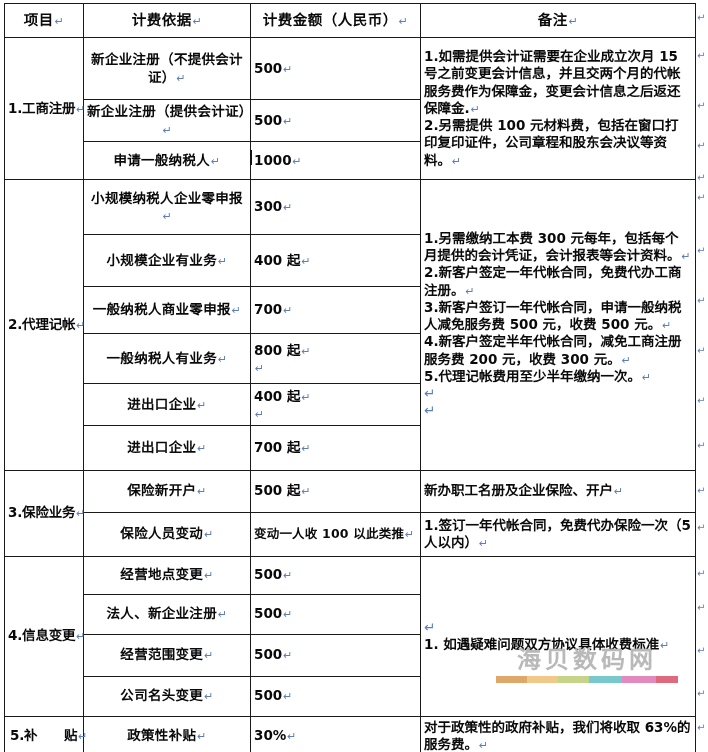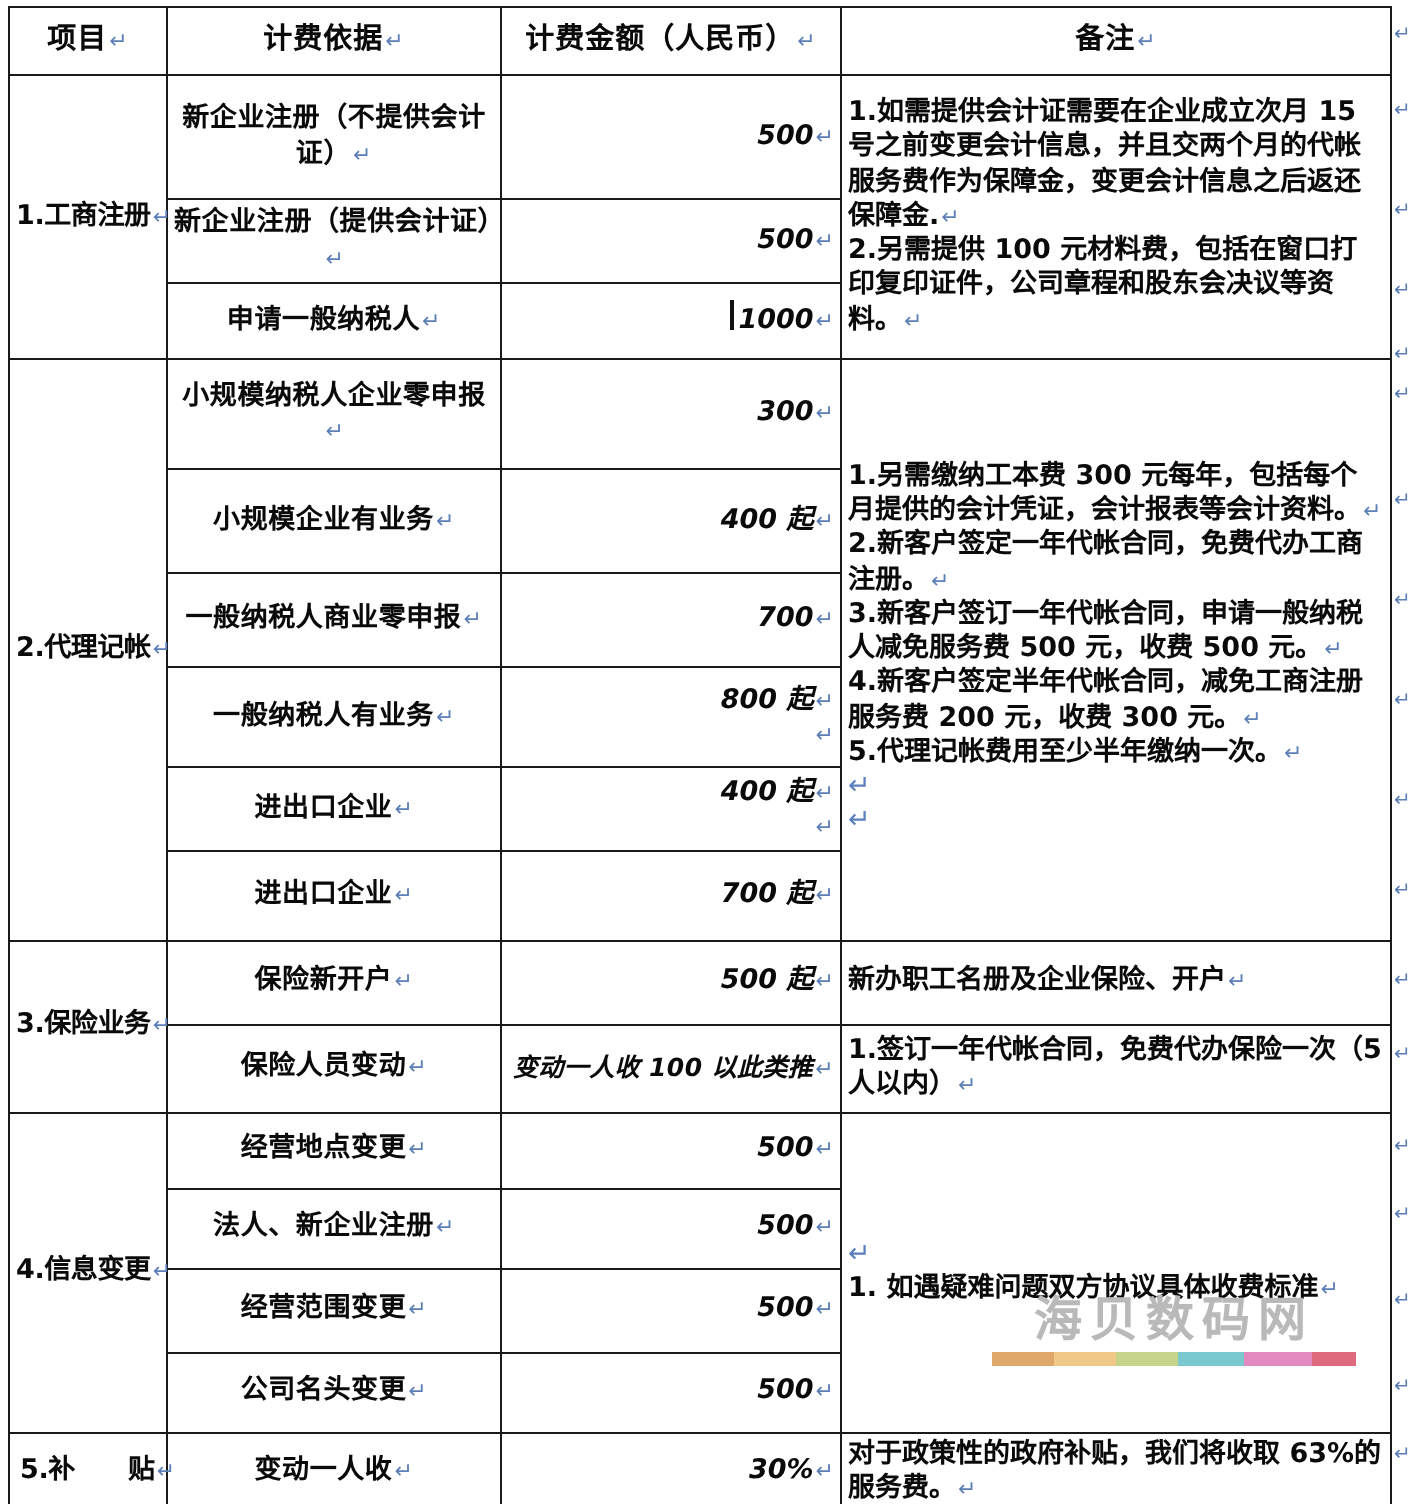--- a/index.html
+++ b/index.html
@@ -70,23 +70,22 @@
 
   
   td.basis-cell {
     text-align: center;
     font-size: 14px;
     letter-spacing: 0.3px;
   }
 
   
   td.amt-cell {
-    text-align: right;
+    text-align: left;
     font-size: 13px;
-    font-style: italic;
   }
   td.amt-cell.tight {
     font-size: 12.5px;
     letter-spacing: 0.2px;
     margin-left: 32px;
   }
   .caret-num { position: relative; }
   .caret-num::before {
     content: "";
     position: absolute;
@@ -272,21 +271,21 @@
         <td class="basis-cell" style="height:42px"><span>经营范围变更</span><span class="pil">↵</span></td>
         <td class="amt-cell"><span>500</span><span class="pil">↵</span></td>
       </tr>
       <tr>
         <td class="basis-cell" style="height:40px"><span>公司名头变更</span><span class="pil">↵</span></td>
         <td class="amt-cell"><span>500</span><span class="pil">↵</span></td>
       </tr>
 
       <tr>
         <td class="item-cell" style="text-align:left;padding-left:5px"><span>5.补　　贴</span><span class="pil">↵</span></td>
-        <td class="basis-cell" style="height:40px"><span>变动一人收</span><span class="pil">↵</span></td>
+        <td class="basis-cell" style="height:40px"><span>政策性补贴</span><span class="pil">↵</span></td>
         <td class="amt-cell"><span>30%</span><span class="pil">↵</span></td>
         <td class="note-cell">
           <span class="note-line"><span>对于政策性的政府补贴，我们将收取 63%的服务费。</span><span class="pil">↵</span></span>
         </td>
       </tr>
 
     </tbody>
   </table>
 
   <div id="margin-marks">

